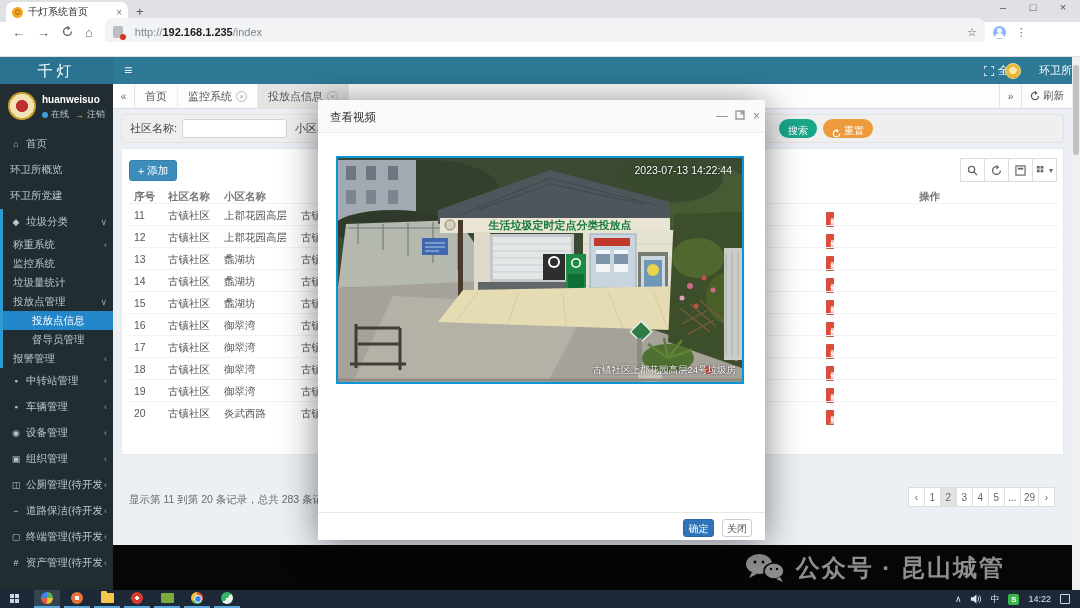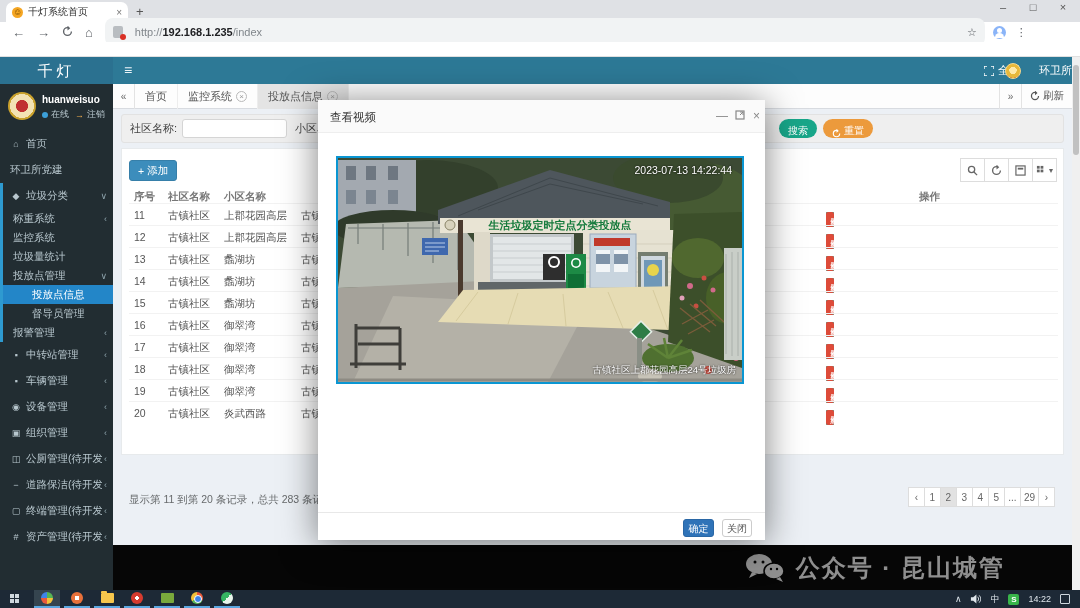--- a/index.html
+++ b/index.html
@@ -224,20 +224,23 @@
           <span>在线</span>
           <span class="logout-arrow">→</span>
           <span>注销</span>
         </div>
       </div>
     </div>
     <div id="menu">
         <div class="m-item lv-0">
           <span class="m-ico">⌂</span>
           <span class="m-lbl">首页</span>
+        </div>
+        <div class="m-item lv-0">
+          <span class="m-lbl">环卫所概览</span>
         </div>
         <div class="m-item lv-0">
           <span class="m-lbl">环卫所党建</span>
         </div>
         <div class="m-item lv-0 grp">
           <span class="m-ico">◆</span>
           <span class="m-lbl">垃圾分类</span>
           <span class="m-chv">∨</span>
         </div>
         <div class="m-item lv-1 grp">

